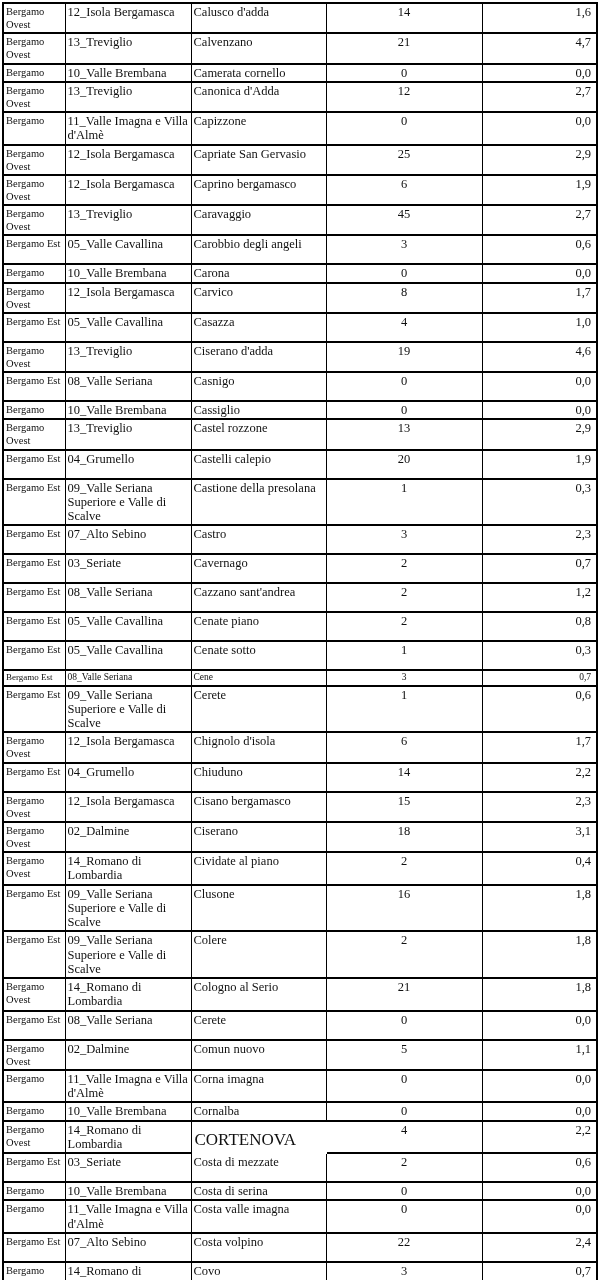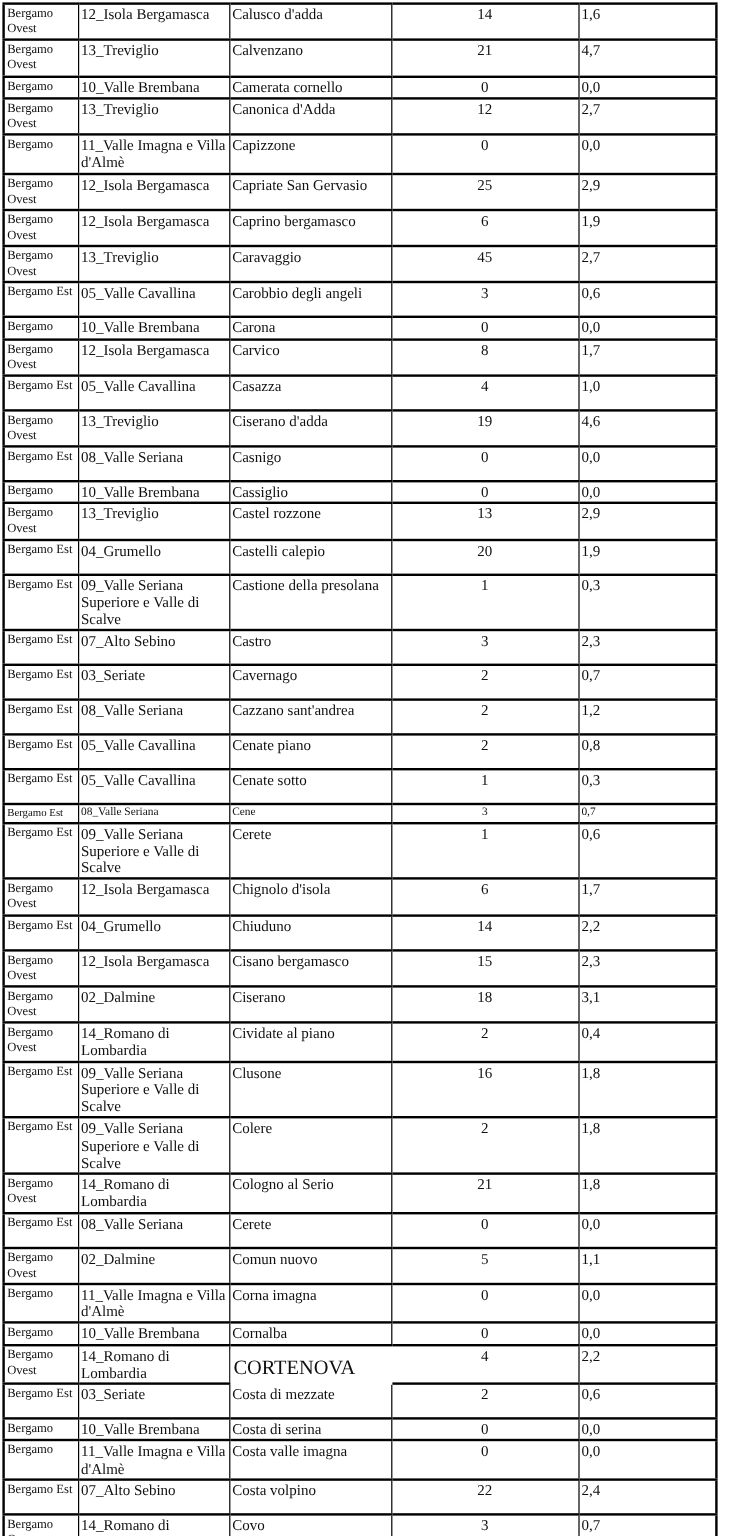--- a/index.html
+++ b/index.html
@@ -37,21 +37,21 @@
     word-wrap: break-word;
   }
   col.col-zone     { width: 62px; }
   col.col-district { width: 126px; }
   col.col-muni     { width: 135px; }
   col.col-count    { width: 156px; }
   col.col-rate     { width: 115px; }
 
   td.c-zone  { font-size: 10.5px; line-height: 1.25; }
   td.c-count { text-align: center; margin-top: 12px; }
-  td.c-rate  { padding-right: 16px; }
+  td.c-rate  { text-align: right; padding-right: 5px; }
 
   tr.r-normal  { height: 29px; }
   tr.r-compact { height: 16px; }
   tr.r-small   { height: 15px; }
   tr.r-small td        { font-size: 9.5px; }
   tr.r-small td.c-zone { font-size: 9px; }
 
   td.c-muni { position: relative; }
   
   td.c-muni.overlay { border-right-color: transparent;

